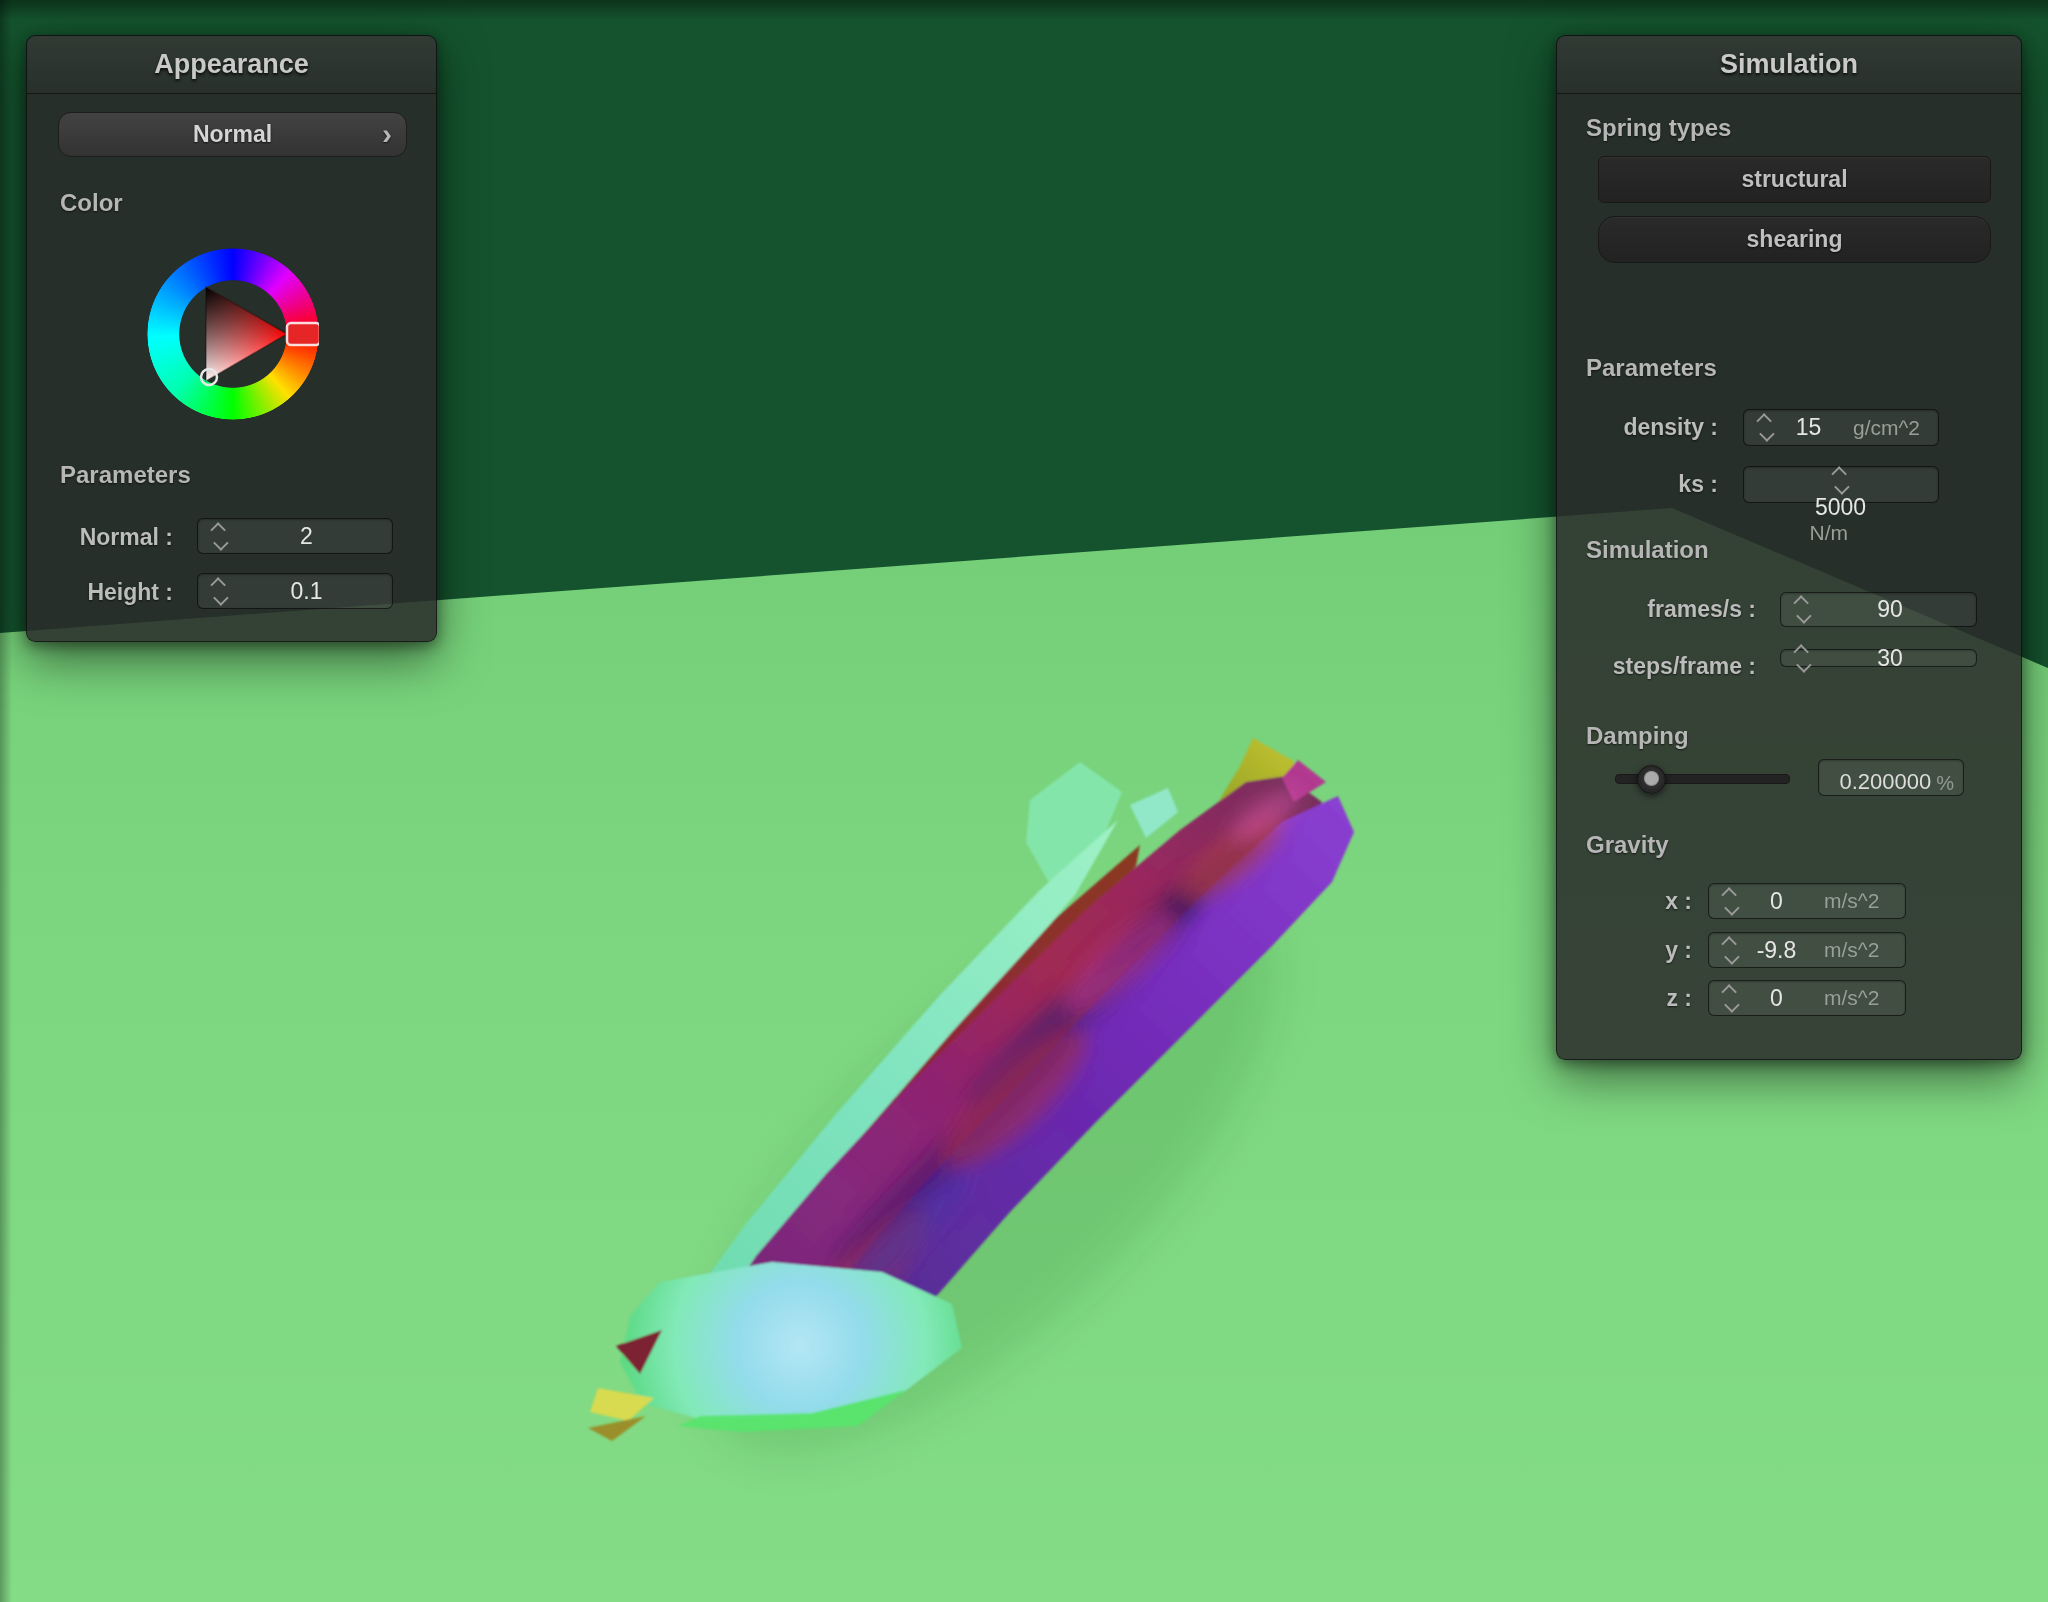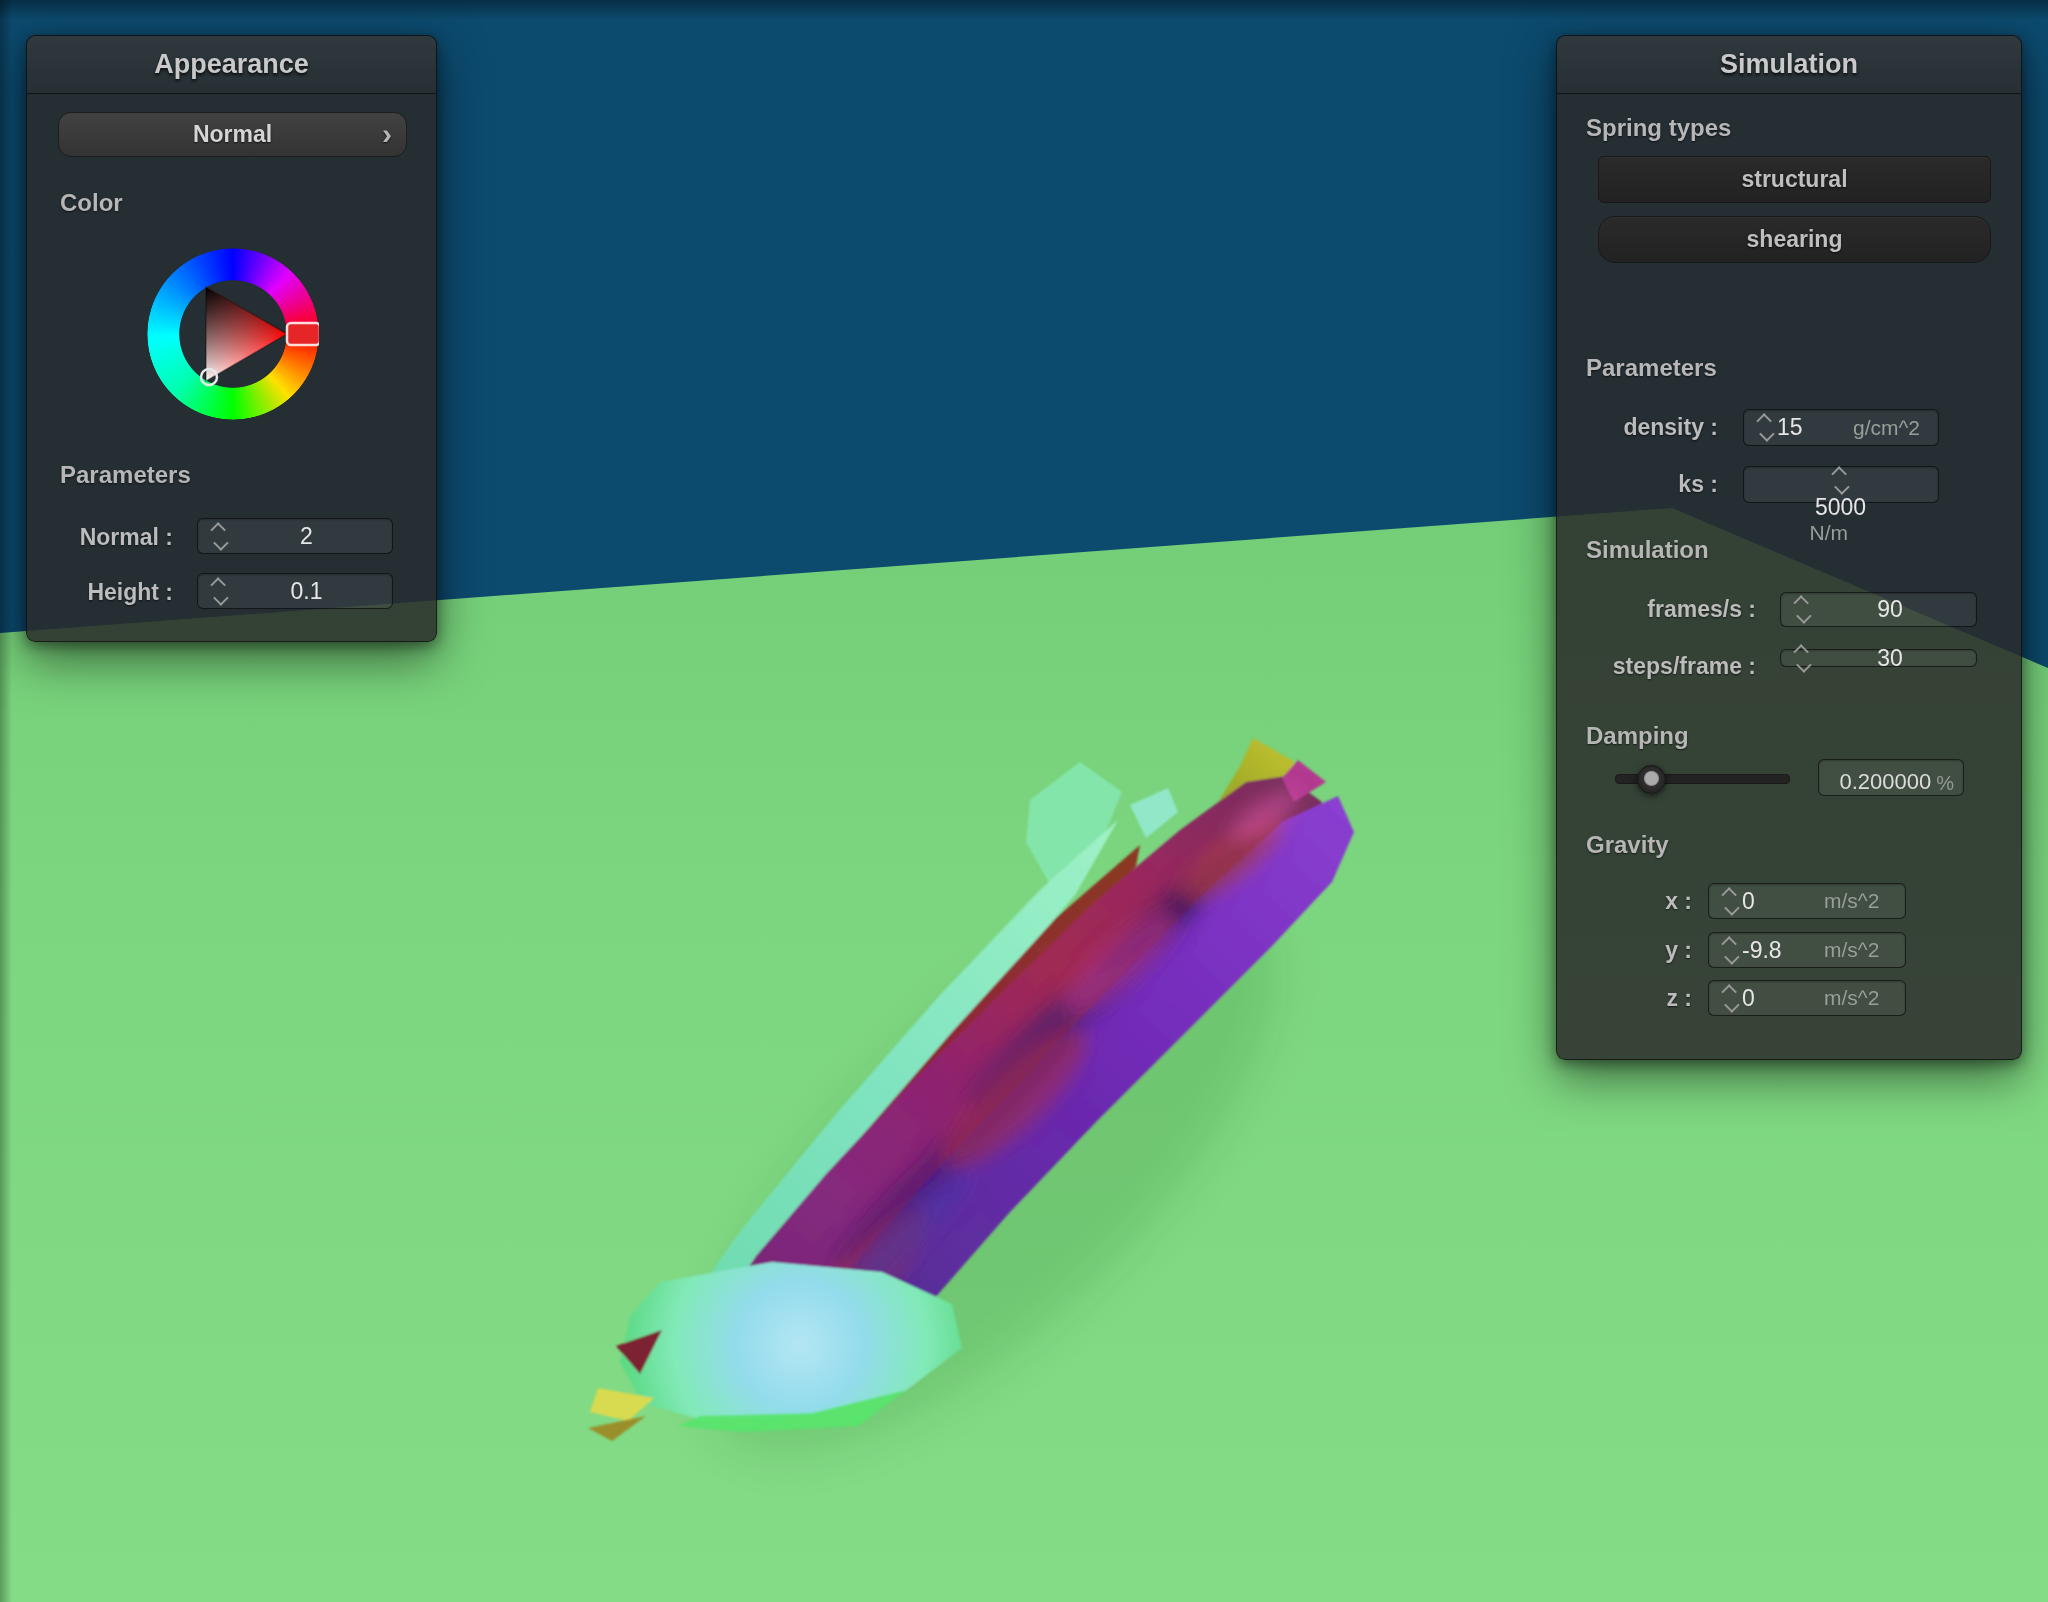--- a/index.html
+++ b/index.html
@@ -1,17 +1,17 @@
 <!DOCTYPE html>
 <html><head>
 <meta charset="utf-8">
 <style>
   html,body{margin:0;padding:0;background:#222;}
   .stage{position:relative;width:2048px;height:1602px;overflow:hidden;
-         background:#0c4a6e;font-family:"Liberation Sans","DejaVu Sans",sans-serif;}
+         background:#14532d;font-family:"Liberation Sans","DejaVu Sans",sans-serif;}
   .stage svg.scene{position:absolute;left:0;top:0;}
   .vignette-top{position:absolute;left:0;top:0;right:0;height:20px;
          background:linear-gradient(rgba(0,0,0,.38),rgba(0,0,0,0));pointer-events:none;}
   .vignette-left{position:absolute;left:0;top:0;bottom:0;width:12px;
          background:linear-gradient(90deg,rgba(0,0,0,.30),rgba(0,0,0,0));pointer-events:none;}
 
   .panel{position:absolute;background:rgba(41,41,41,.85);
          border:1px solid rgba(0,0,0,.55);border-radius:9px;
          box-shadow:0 18px 48px rgba(0,0,0,.50),0 4px 14px rgba(0,0,0,.42);}
   .panel-header{position:absolute;left:0;right:0;top:0;height:57px;
@@ -42,21 +42,21 @@
 
   .spin{position:absolute;background:rgba(255,255,255,.062);
          border:1px solid rgba(0,0,0,.62);border-radius:6px;
          box-shadow:inset 0 1px 2px rgba(0,0,0,.25);
          display:flex;align-items:center;padding:0 10px 0 9px;box-sizing:border-box;}
   .chevcol{width:24px;display:flex;flex-direction:column;align-items:center;gap:5px;}
   .chev{width:9px;height:9px;border-left:2px solid #9a9a9a;border-top:2px solid #9a9a9a;}
   .chev.up{transform:rotate(45deg) translateY(2px);}
   .chev.dn{transform:rotate(225deg) translateY(2px);}
   .spin .val{flex:1;color:#e6e6e6;font-size:23px;text-align:center;}
-  .spin.with-unit .val{text-align:left;}
+  .spin.with-unit .val{text-align:center;}
   .spin .unit{color:#979f97;font-size:21px;text-align:left;box-sizing:border-box;}
   .unit-w{width:88px;padding-left:13px;}
   .unit-g{width:84px;padding-left:13px;}
 
   .valuebox{position:absolute;background:rgba(255,255,255,.062);
          border:1px solid rgba(0,0,0,.62);border-radius:6px;
          box-shadow:inset 0 1px 2px rgba(0,0,0,.25);
          display:flex;align-items:flex-end;padding:0 9px;box-sizing:border-box;}
   .valuebox .val{flex:1;text-align:right;color:#dcdcdc;font-size:22px;}
   .valuebox .unit{color:#939b93;font-size:20px;margin-left:5px;}

